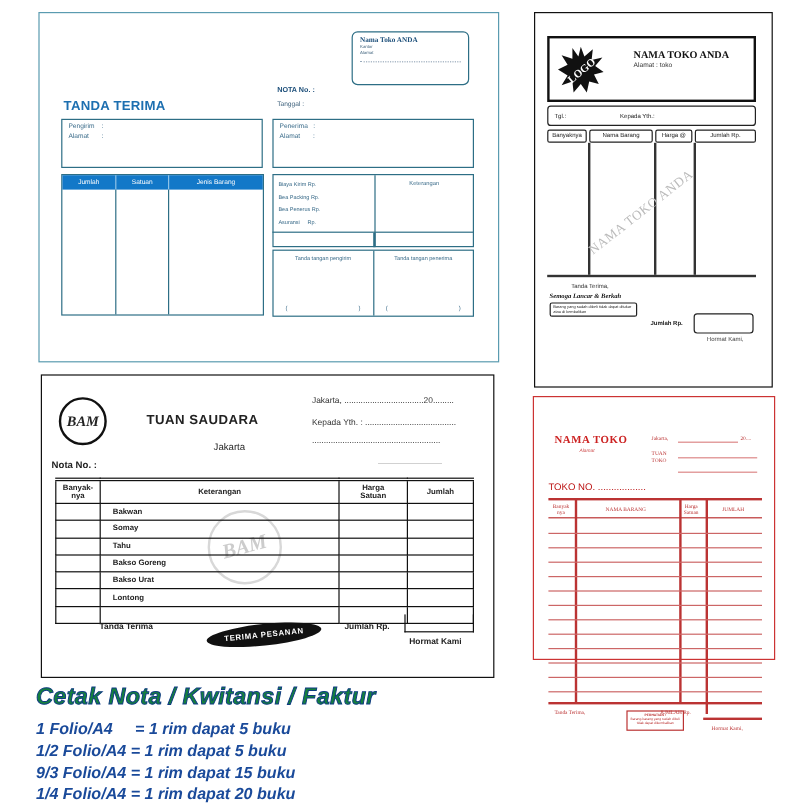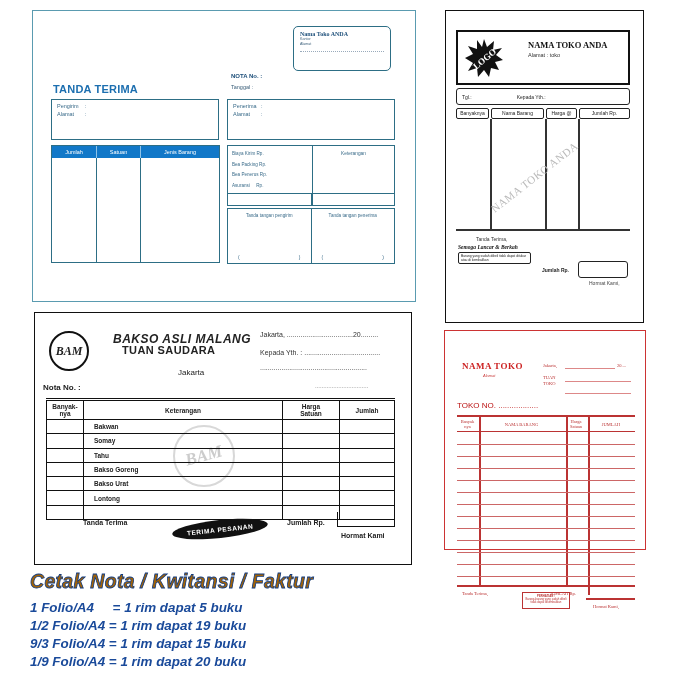--- a/index.html
+++ b/index.html
@@ -90,21 +90,21 @@
   #red .vline { width: 1.5px; background: #b33; top: 84px; }
   #red .row { left: 12px; width: 178px; height: 1px; background: #c66; }
   #red .bot { left: 12px; top: 254px; width: 178px; height: 1.5px; background: #b33; }
   #red .tt { left: 17px; top: 260px; font-family: "Liberation Serif", serif; font-size: 4.5px; color: #b33; }
   #red .jml { left: 105px; top: 260px; font-family: "Liberation Serif", serif; font-size: 4.5px; color: #b33; }
   #red .jmlline { left: 141px; top: 267px; width: 49px; height: 1.5px; background: #b33; }
   #red .hk { left: 148px; top: 273px; font-family: "Liberation Serif", serif; font-size: 4.5px; color: #b33; }
   #red .note { left: 77px; top: 261px; width: 48px; height: 17px; border: 1.5px solid #b33; font-size: 2.8px; color: #b33; text-align: center; line-height: 3.4px; padding-top: 1.5px; }
 
   
-  .promo { left: 30px; top: 570px; font-family: "Liberation Sans", sans-serif; font-weight: bold; font-style: italic; font-size: 19.5px; color: #a16207; letter-spacing: 0.3px; -webkit-text-stroke: 0.8px #0e3a82; }
+  .promo { left: 30px; top: 570px; font-family: "Liberation Sans", sans-serif; font-weight: bold; font-style: italic; font-size: 19.5px; color: #15803d; letter-spacing: 0.3px; -webkit-text-stroke: 0.8px #0e3a82; }
   .spec { left: 30px; font-family: "Liberation Sans", sans-serif; font-style: italic; font-weight: bold; font-size: 13.4px; color: #1a4a9a; white-space: pre; }
 </style>
 </head>
 <body>
 
 <div id="blue" class="abs">
   <div class="abs shop">
     <div class="t">Nama Toko ANDA</div>
     <div class="s">Kantor</div>
     <div class="s">Alamat</div>
@@ -198,21 +198,20 @@
   <div class="abs note">Barang yang sudah dibeli tidak dapat ditukar atau di kembalikan</div>
   <div class="abs jml">Jumlah Rp.</div>
   <div class="abs jmlbox"></div>
   <div class="abs hk">Hormat Kami,</div>
 </div>
 
 <div id="bam" class="abs">
   <div class="abs logo">
       <span>BAM</span>
     </div>
-  <div class="abs t1">BAKSO ASLI MALANG</div>
   <div class="abs t2">TUAN SAUDARA</div>
   <div class="abs t3">Jakarta</div>
   <div class="abs rt" style="top:18px">Jakarta, ..................................20.........</div>
   <div class="abs rt" style="top:36px">Kepada Yth. : .......................................</div>
   <div class="abs rt" style="top:51px">.......................................................</div>
   <div class="abs nota">Nota No. :</div>
   <div class="abs nota-dots">................................</div>
 
   <div class="abs wm">
       <span>BAM</span>
@@ -319,15 +318,15 @@
   <div class="abs jmlline"></div>
   <div class="abs note">
     <div style="font-weight:bold">PERHATIAN !</div>
     <div>Barang-barang yang sudah dibeli tidak dapat dikembalikan</div>
   </div>
   <div class="abs hk">Hormat Kami,</div>
 </div>
 
 <div class="abs promo">Cetak Nota / Kwitansi / Faktur</div>
 <div class="abs spec" style="top:600px">1 Folio/A4     = 1 rim dapat 5 buku</div>
-<div class="abs spec" style="top:618px">1/2 Folio/A4 = 1 rim dapat 19 buku</div>
+<div class="abs spec" style="top:618px">1/2 Folio/A4 = 1 rim dapat 5 buku</div>
 <div class="abs spec" style="top:636px">9/3 Folio/A4 = 1 rim dapat 15 buku</div>
-<div class="abs spec" style="top:654px">1/9 Folio/A4 = 1 rim dapat 20 buku</div>
+<div class="abs spec" style="top:654px">1/4 Folio/A4 = 1 rim dapat 20 buku</div>
 
 </body></html>

